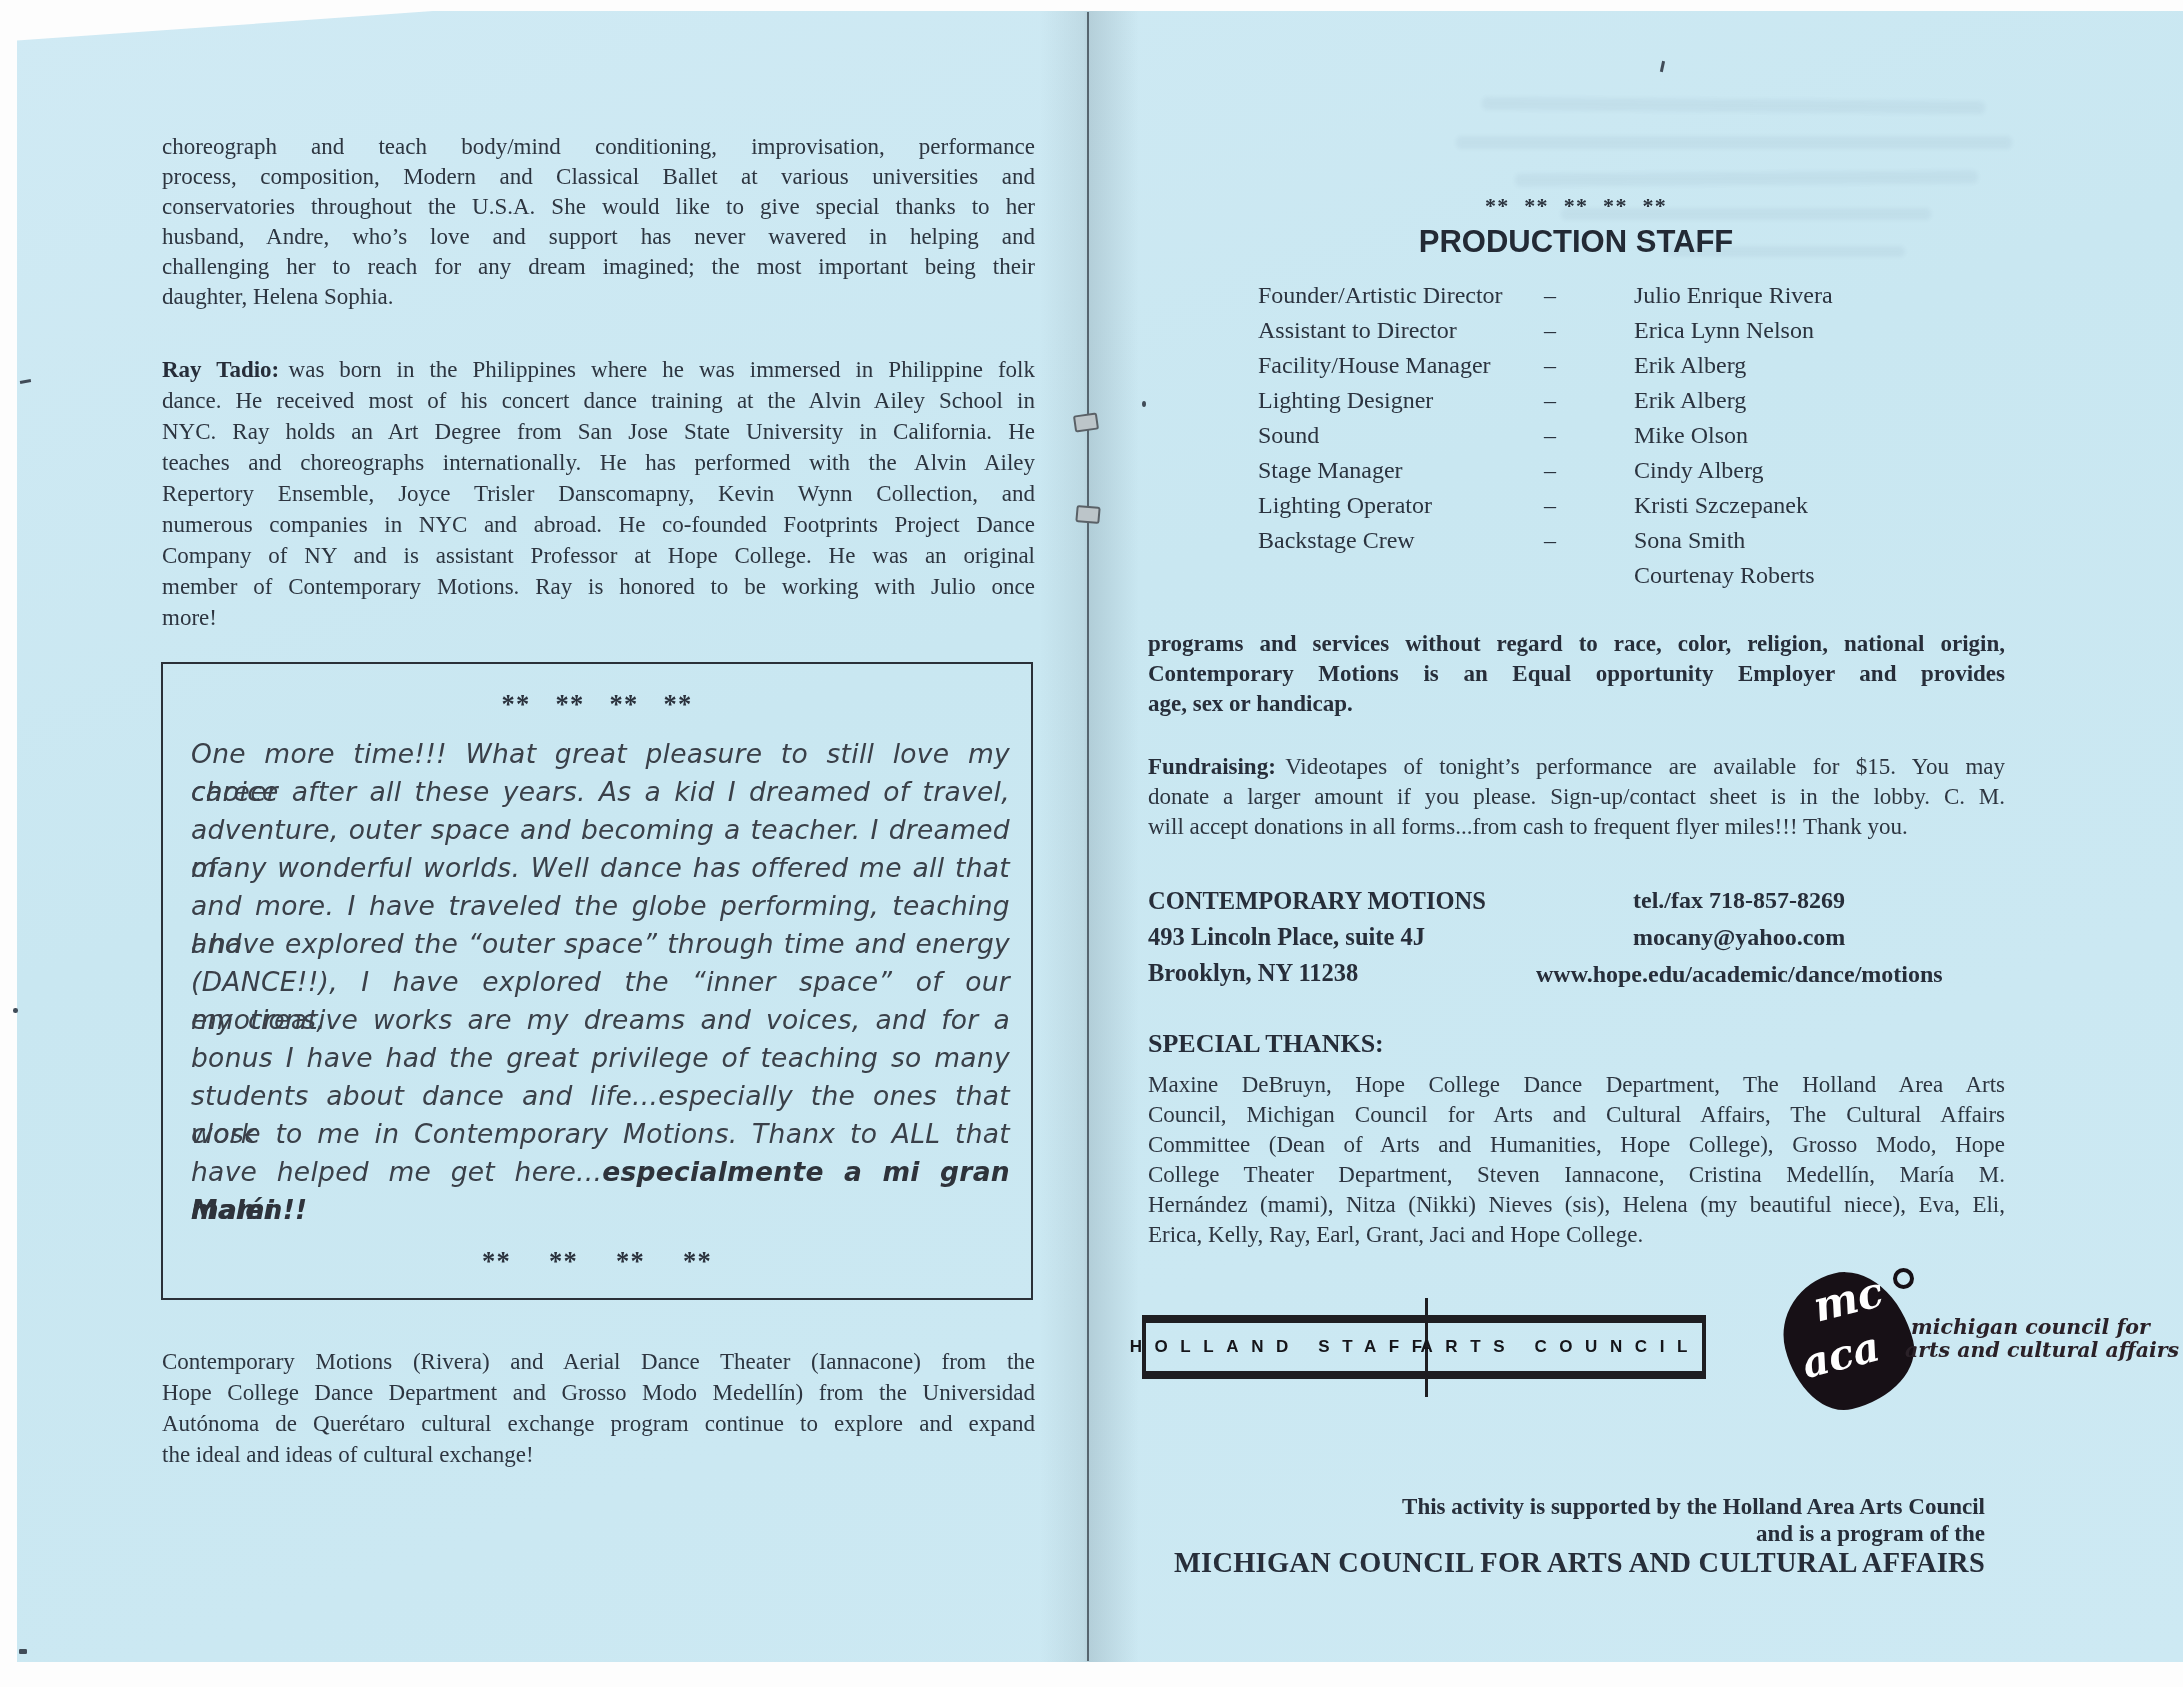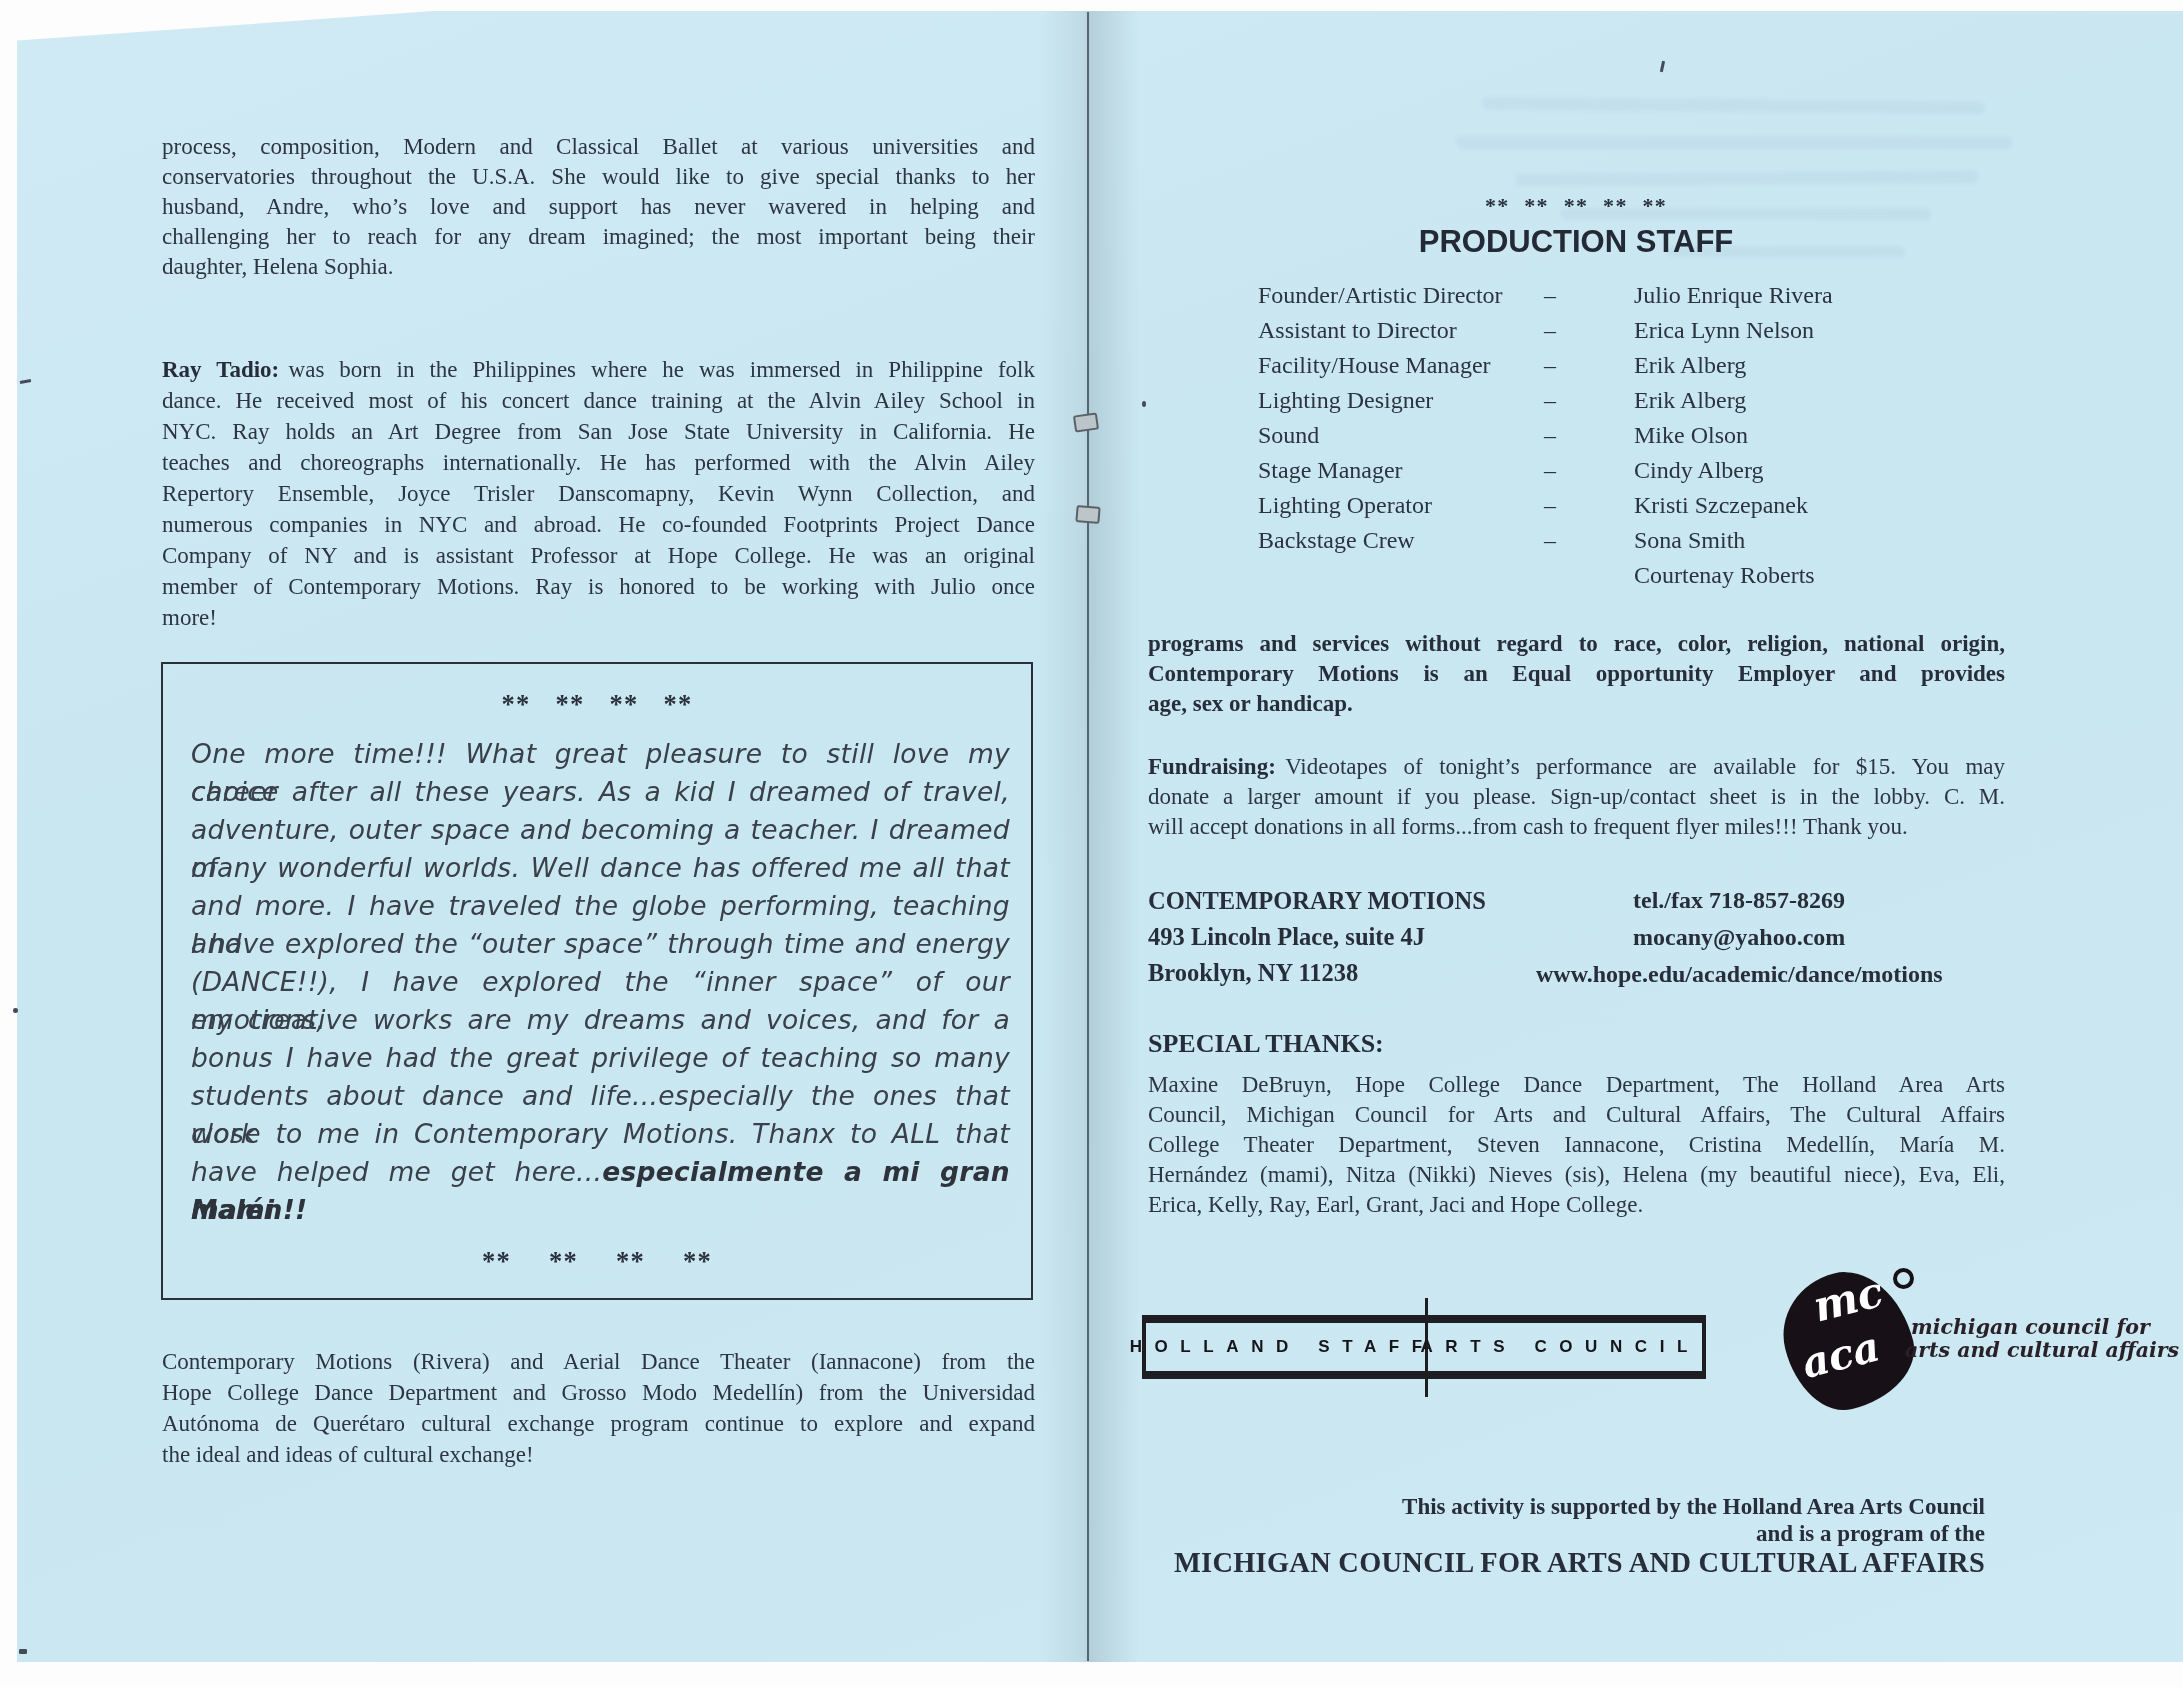--- a/index.html
+++ b/index.html
@@ -87,20 +87,21 @@
   <div class="staple" style="left:1074px;top:414px;transform:rotate(-8deg);"></div>
   <div class="staple" style="left:1076px;top:506px;transform:rotate(5deg);"></div>
 
   <div class="speck" style="left:20px;top:380px;width:10.6px;height:3.3px;transform:rotate(-10deg);"></div>
   <div class="speck" style="left:13.2px;top:1008px;width:4.6px;height:4.6px;border-radius:50%;"></div>
   <div class="speck" style="left:18.5px;top:1649px;width:8px;height:4.6px;border-radius:1.3px;"></div>
   <div class="speck" style="left:1661px;top:61px;width:3.3px;height:10.6px;transform:rotate(12deg);"></div>
   <div class="speck" style="left:1142px;top:401px;width:4px;height:6px;border-radius:50%;"></div>
 
   <div class="para" style="left:162px;top:132px;width:873px;">
+    <div class="pline">choreograph and teach body/mind conditioning, improvisation, performance</div>
     <div class="pline">process, composition, Modern and Classical Ballet at various universities and</div>
     <div class="pline">conservatories throughout the U.S.A.  She would like to give special thanks to her</div>
     <div class="pline">husband, Andre, who’s love and support has never wavered in helping and</div>
     <div class="pline">challenging her to reach for any dream imagined; the most important being their</div>
     <div class="pline last">daughter, Helena Sophia.</div>
   </div>
 
   <div class="para" style="left:162px;top:354px;width:873px;">
     <div class="rayline"><b class="ray-label">Ray Tadio:</b><span>was born in the Philippines where he was immersed in Philippine folk</span></div>
     <div class="rayline">dance. He received most of his concert dance training at the Alvin Ailey School in</div>
@@ -209,20 +210,21 @@
     <div class="cline">Brooklyn, NY 11238</div>
   </div>
   <div class="c-abs" style="left:1633px;top:887px;">tel./fax 718-857-8269</div>
   <div class="c-abs" style="left:1633px;top:924px;">mocany@yahoo.com</div>
   <div class="c-abs" style="left:1536px;top:961px;">www.hope.edu/academic/dance/motions</div>
 
   <div class="thanks-h">SPECIAL THANKS:</div>
   <div class="para thanks" style="left:1148px;top:1070px;width:857px;">
     <div class="pline">Maxine DeBruyn, Hope College Dance Department, The Holland Area Arts</div>
     <div class="pline">Council, Michigan Council for Arts and Cultural Affairs, The Cultural Affairs</div>
+    <div class="pline">Committee (Dean of Arts and Humanities, Hope College), Grosso Modo, Hope</div>
     <div class="pline">College Theater Department, Steven Iannacone, Cristina Medellín, María M.</div>
     <div class="pline">Hernández (mami), Nitza (Nikki) Nieves (sis), Helena (my beautiful niece), Eva, Eli,</div>
     <div class="pline last">Erica, Kelly, Ray, Earl, Grant, Jaci and Hope College.</div>
   </div>
 
   <div class="haac">
     <div class="haac-divider"></div>
     <div class="haac-bar">
       <div class="haac-cell l">HOLLAND STAFF</div>
       <div class="haac-cell r">ARTS COUNCIL</div>

